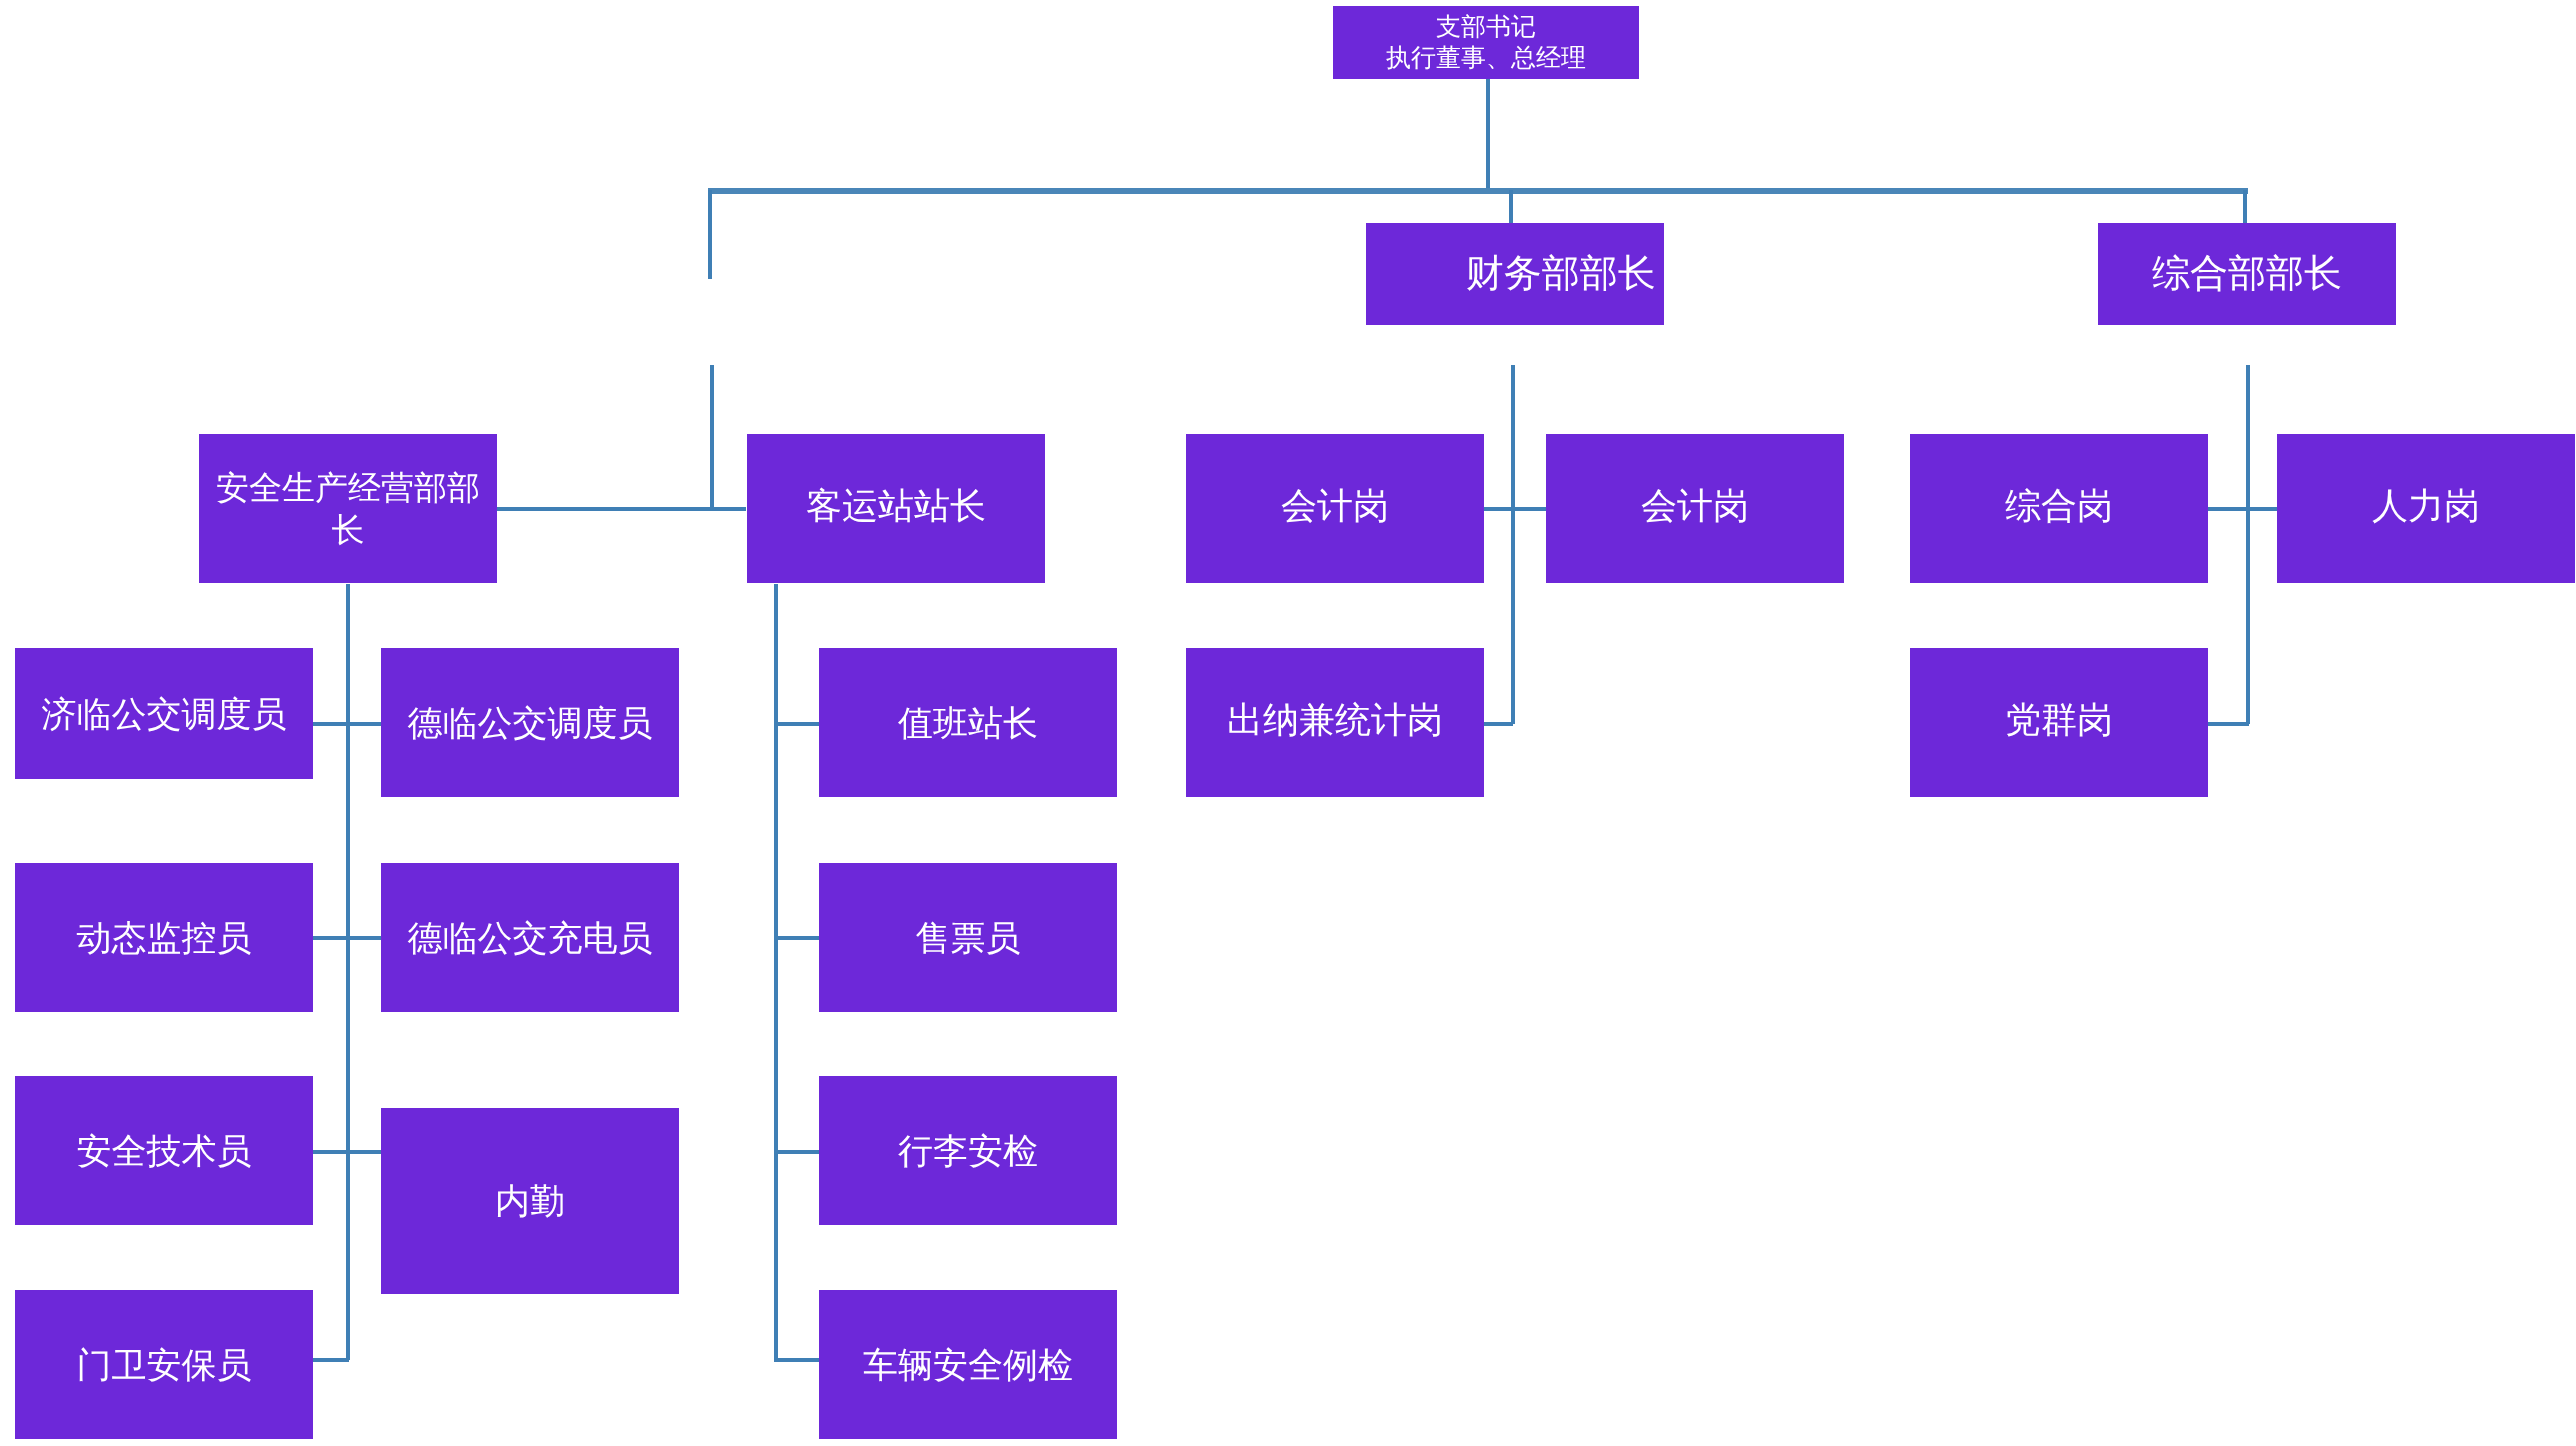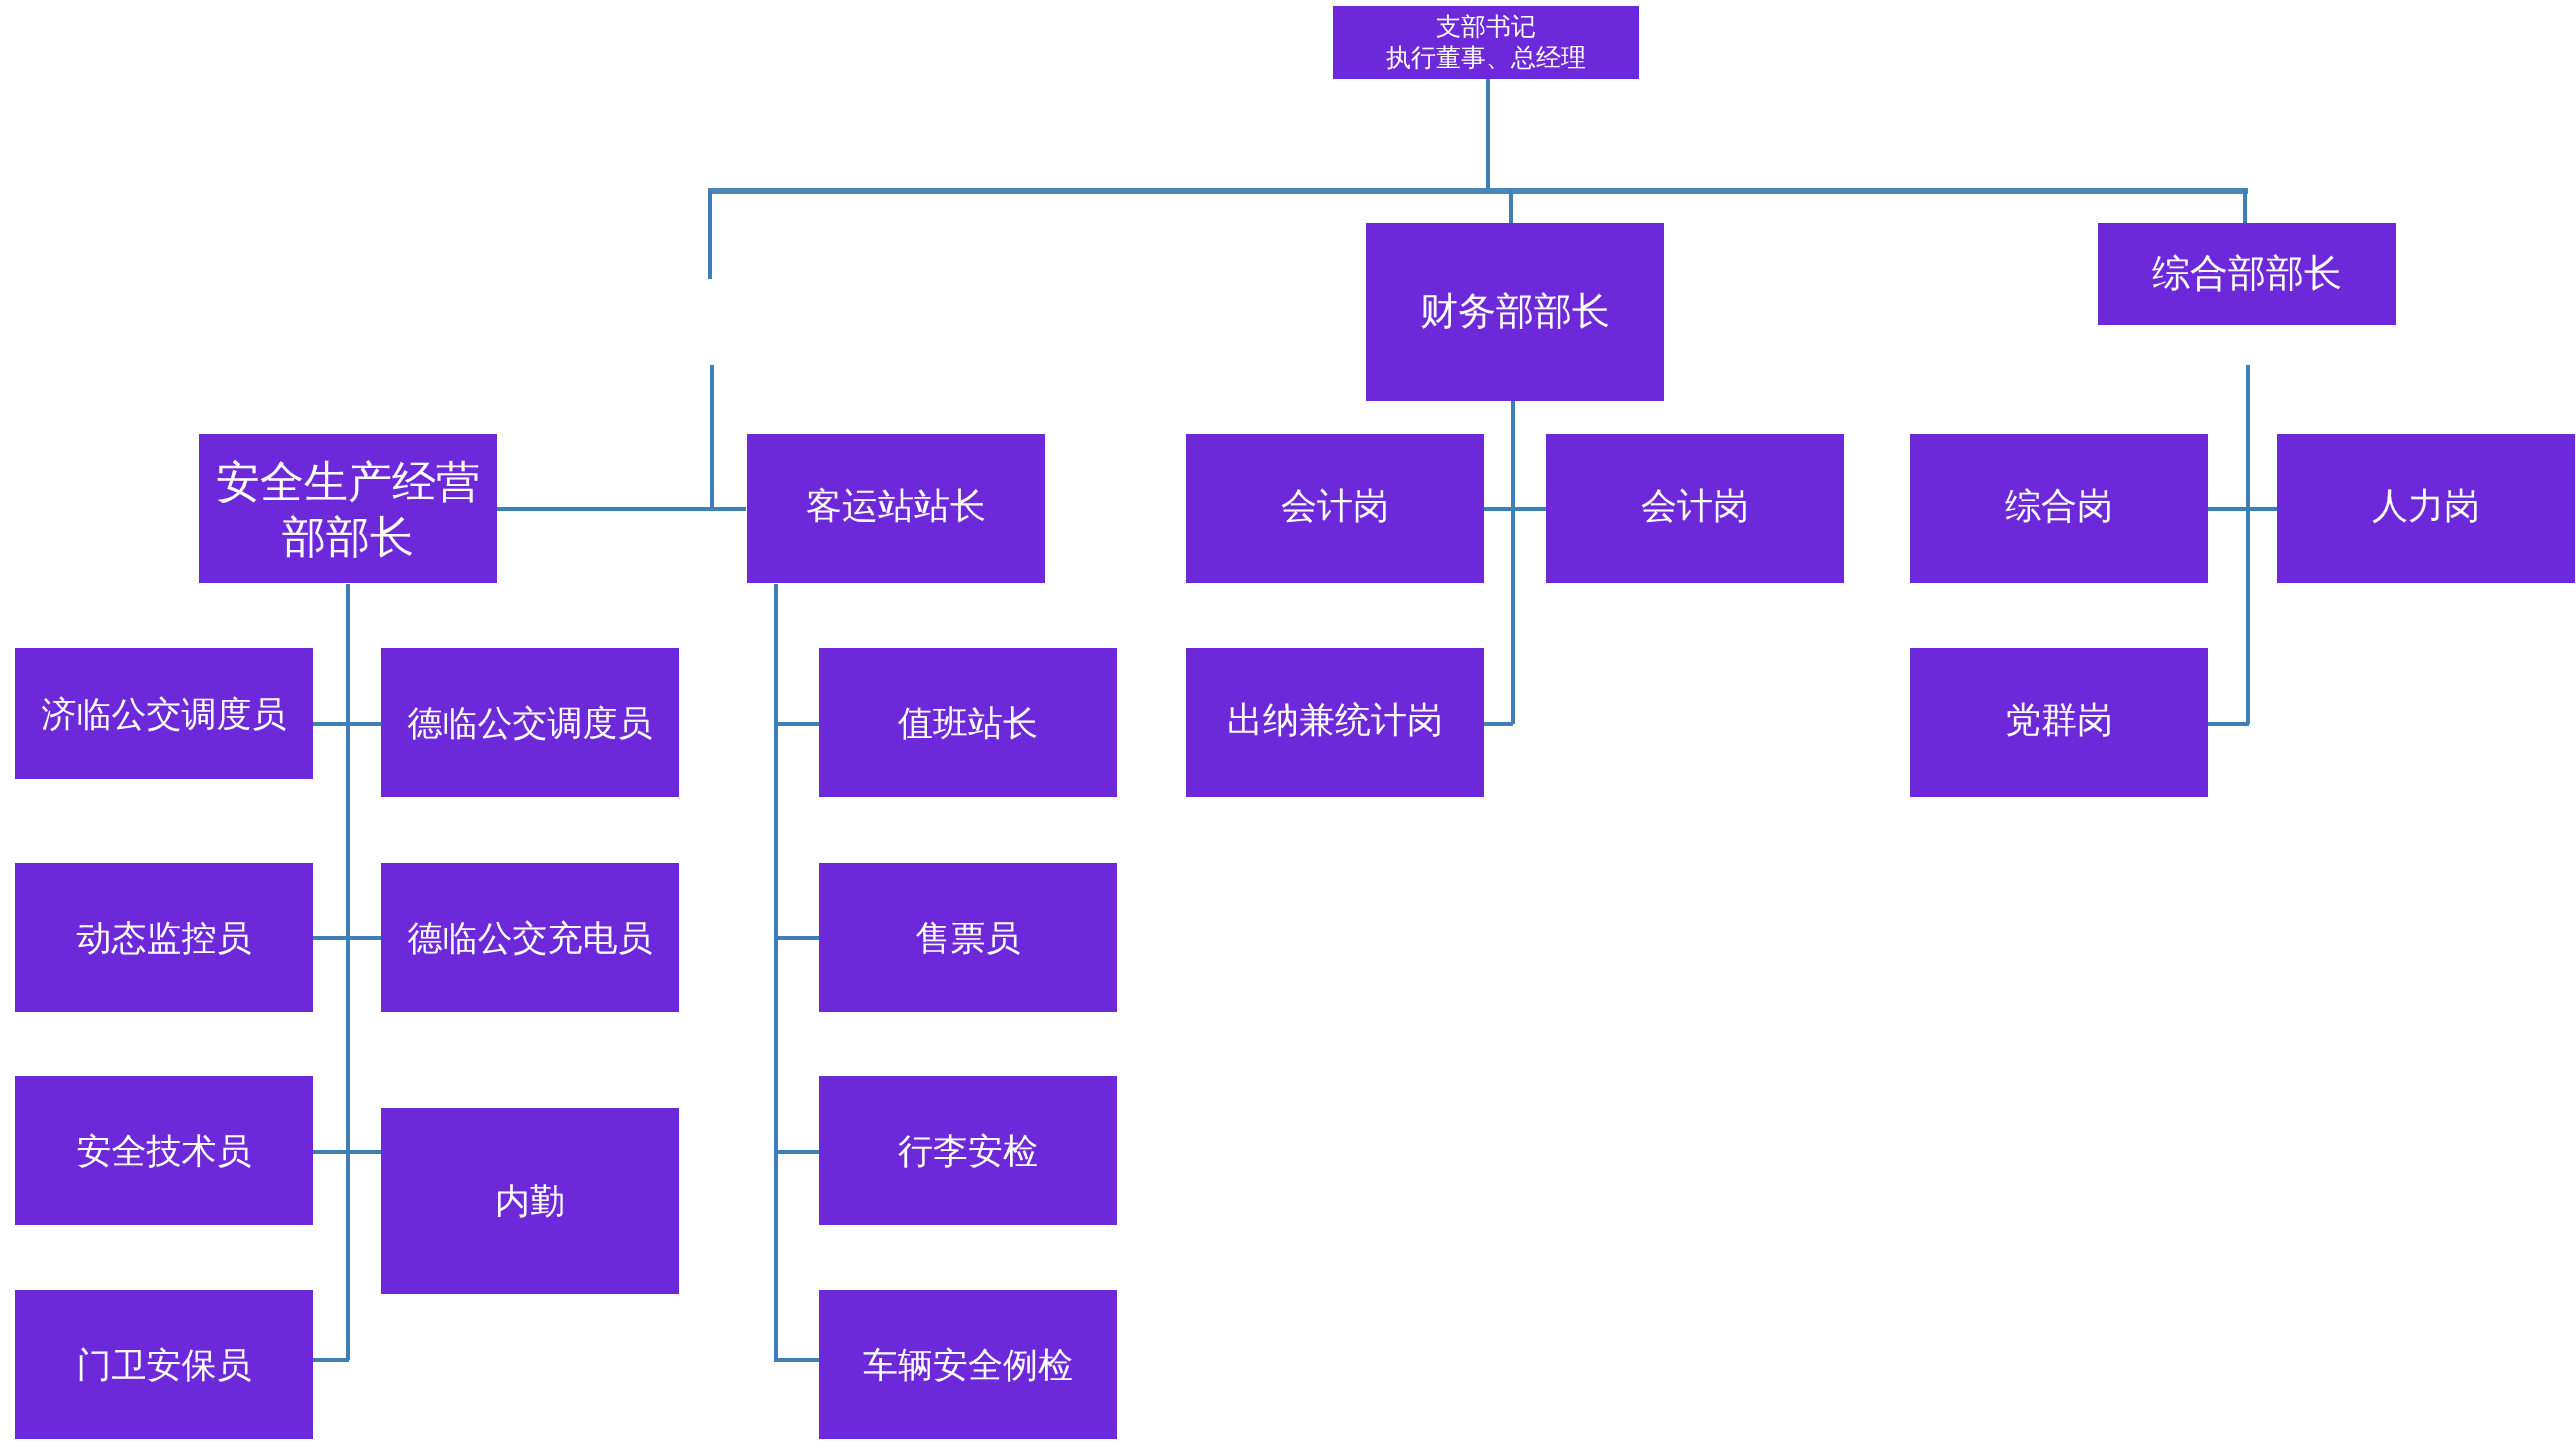--- a/index.html
+++ b/index.html
@@ -35,21 +35,21 @@
   }
   .node-label {
     display: block;
     width: 100%;
     white-space: pre-line;
   }
   
   .t-root   { font-size: 25px; }
   .t-lvl2   { font-size: 38px; }
   .t-lvl3   { font-size: 36px; font-family: Liberation Mono, monospace; }
-  .t-lvl3s  { font-size: 44px; }
+  .t-lvl3s  { font-size: 33px; }
   .t-leaf   { font-size: 35px; }
 
   
   .conn {
     position: absolute;
     background: #3f7fb5;
     z-index: 1;
   }
   .conn.v { width: 4.1px; }
   .conn.h { height: 4.1px; }
@@ -95,21 +95,21 @@
   <div class="conn h" style="left:774px; top:722px; width:46px;"></div>
   <div class="conn h" style="left:774px; top:936px; width:46px;"></div>
   <div class="conn h" style="left:774px; top:1150px; width:46px;"></div>
   <div class="conn h" style="left:774px; top:1358px; width:46px;"></div>
 
   <div class="node t-root" style="left:1333px; top:5.8px; width:306px; height:73px;">
     <span class="node-label">支部书记
 执行董事、总经理</span>
   </div>
 
-  <div class="node t-lvl2" style="left:1366px; top:223px; width:298px; height:178px;">
+  <div class="node t-lvl2" style="left:1366px; top:223px; width:298px; height:102px;text-align:right;">
     <span class="node-label">财务部部长</span>
   </div>
   <div class="node t-lvl2" style="left:2098px; top:223px; width:298px; height:102px;">
     <span class="node-label">综合部部长</span>
   </div>
 
   <div class="node t-lvl3s" style="left:199px; top:434px; width:298px; height:149px;">
     <span class="node-label">安全生产经营部部长</span>
   </div>
   <div class="node t-lvl3" style="left:747px; top:434px; width:298px; height:149px;">

